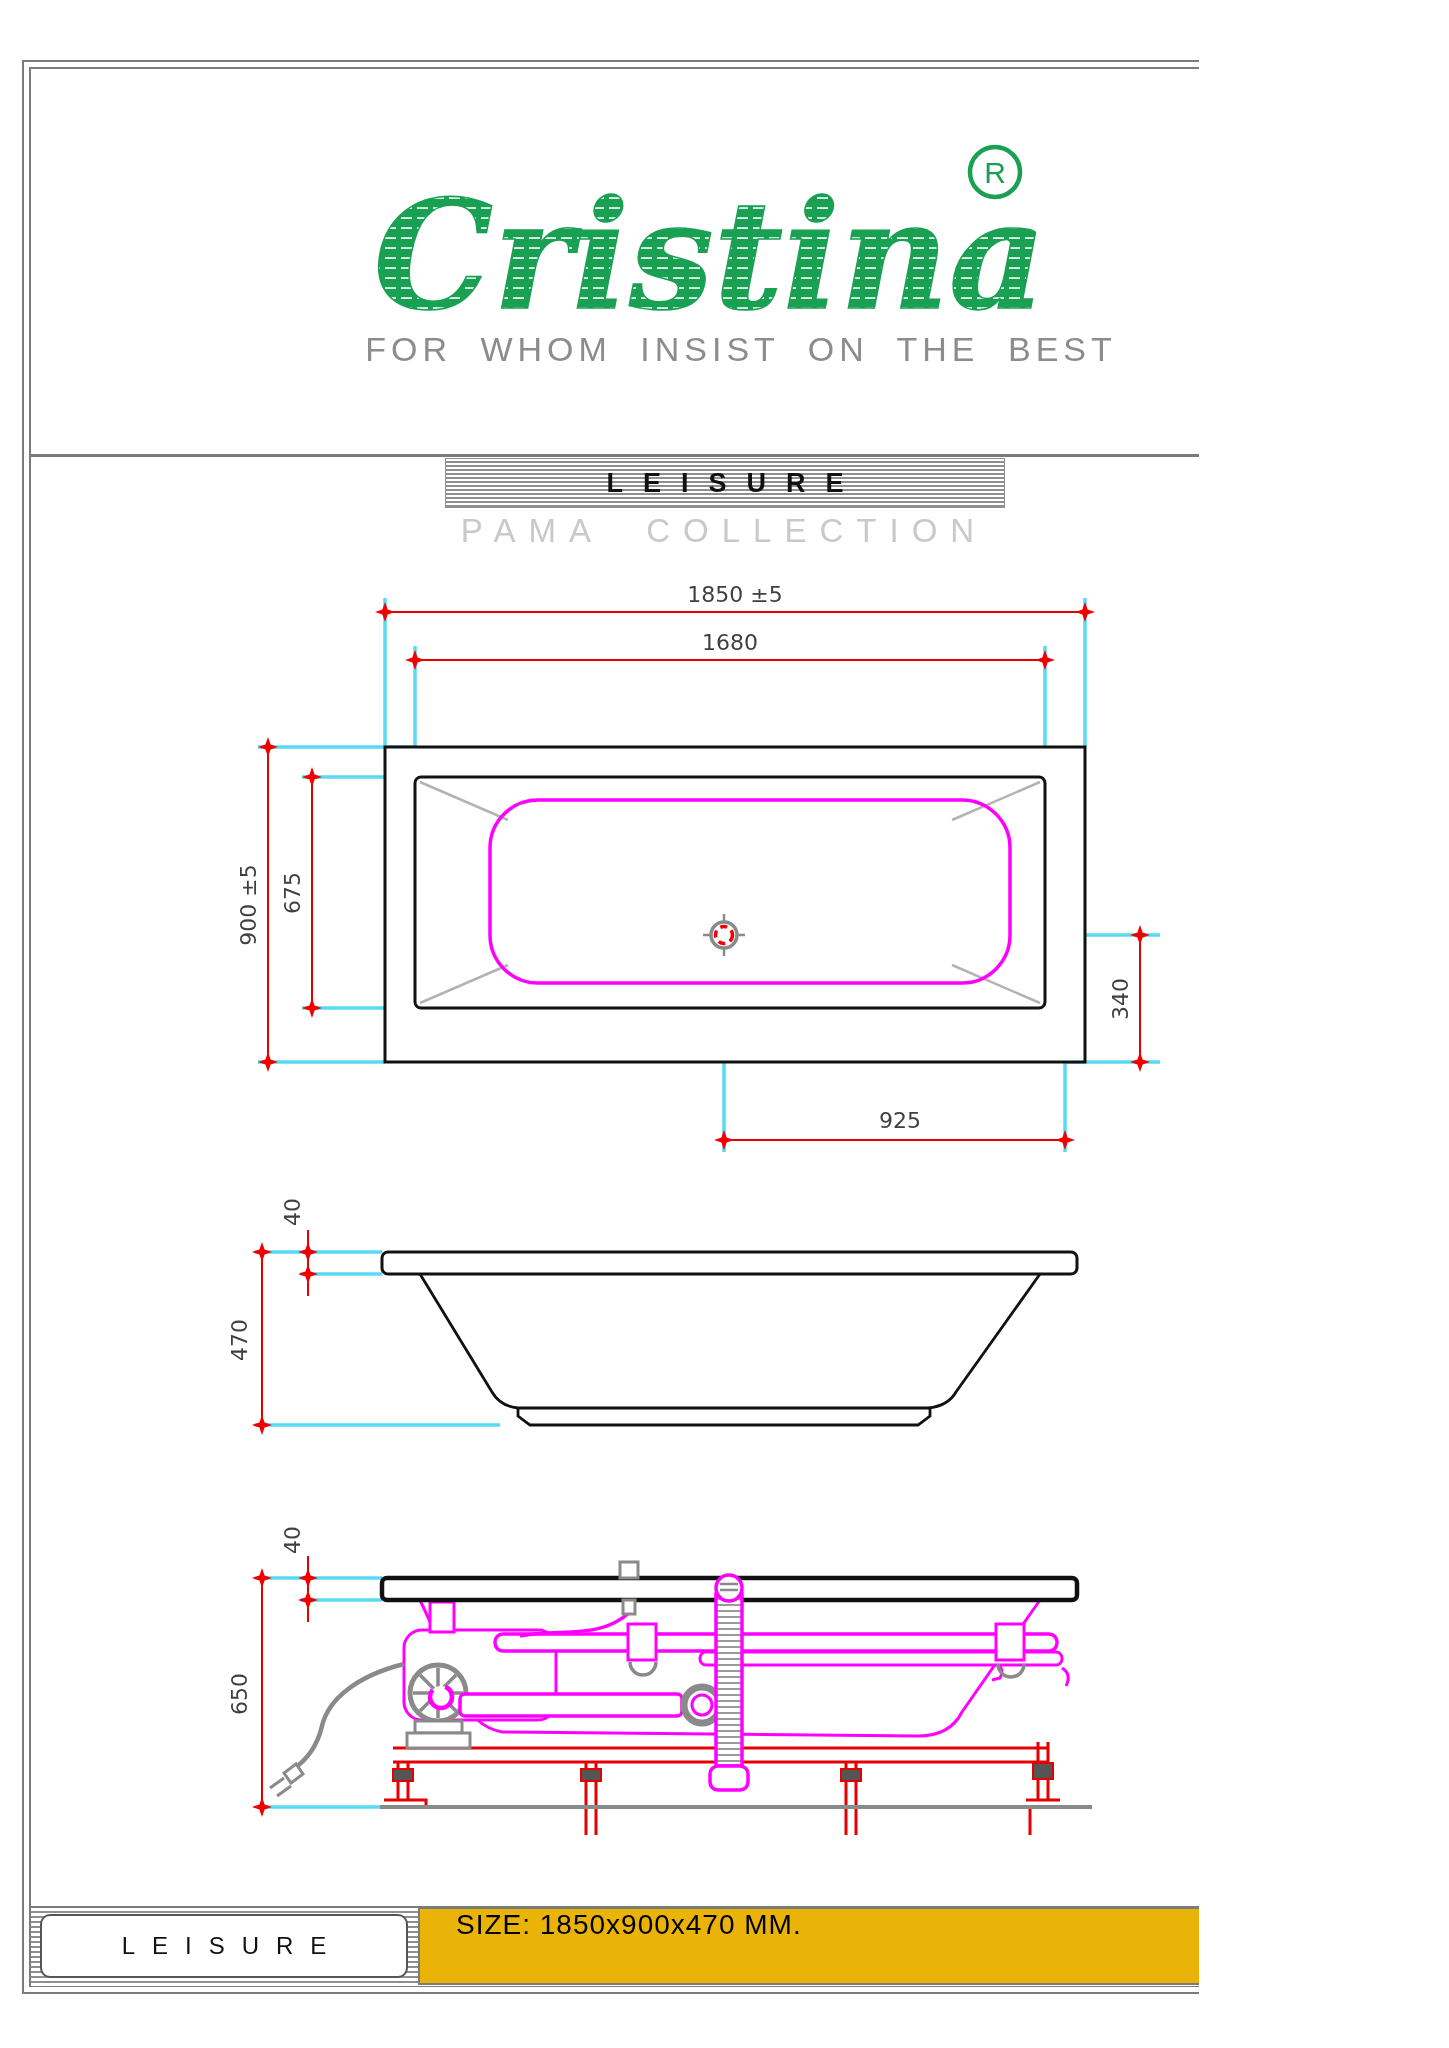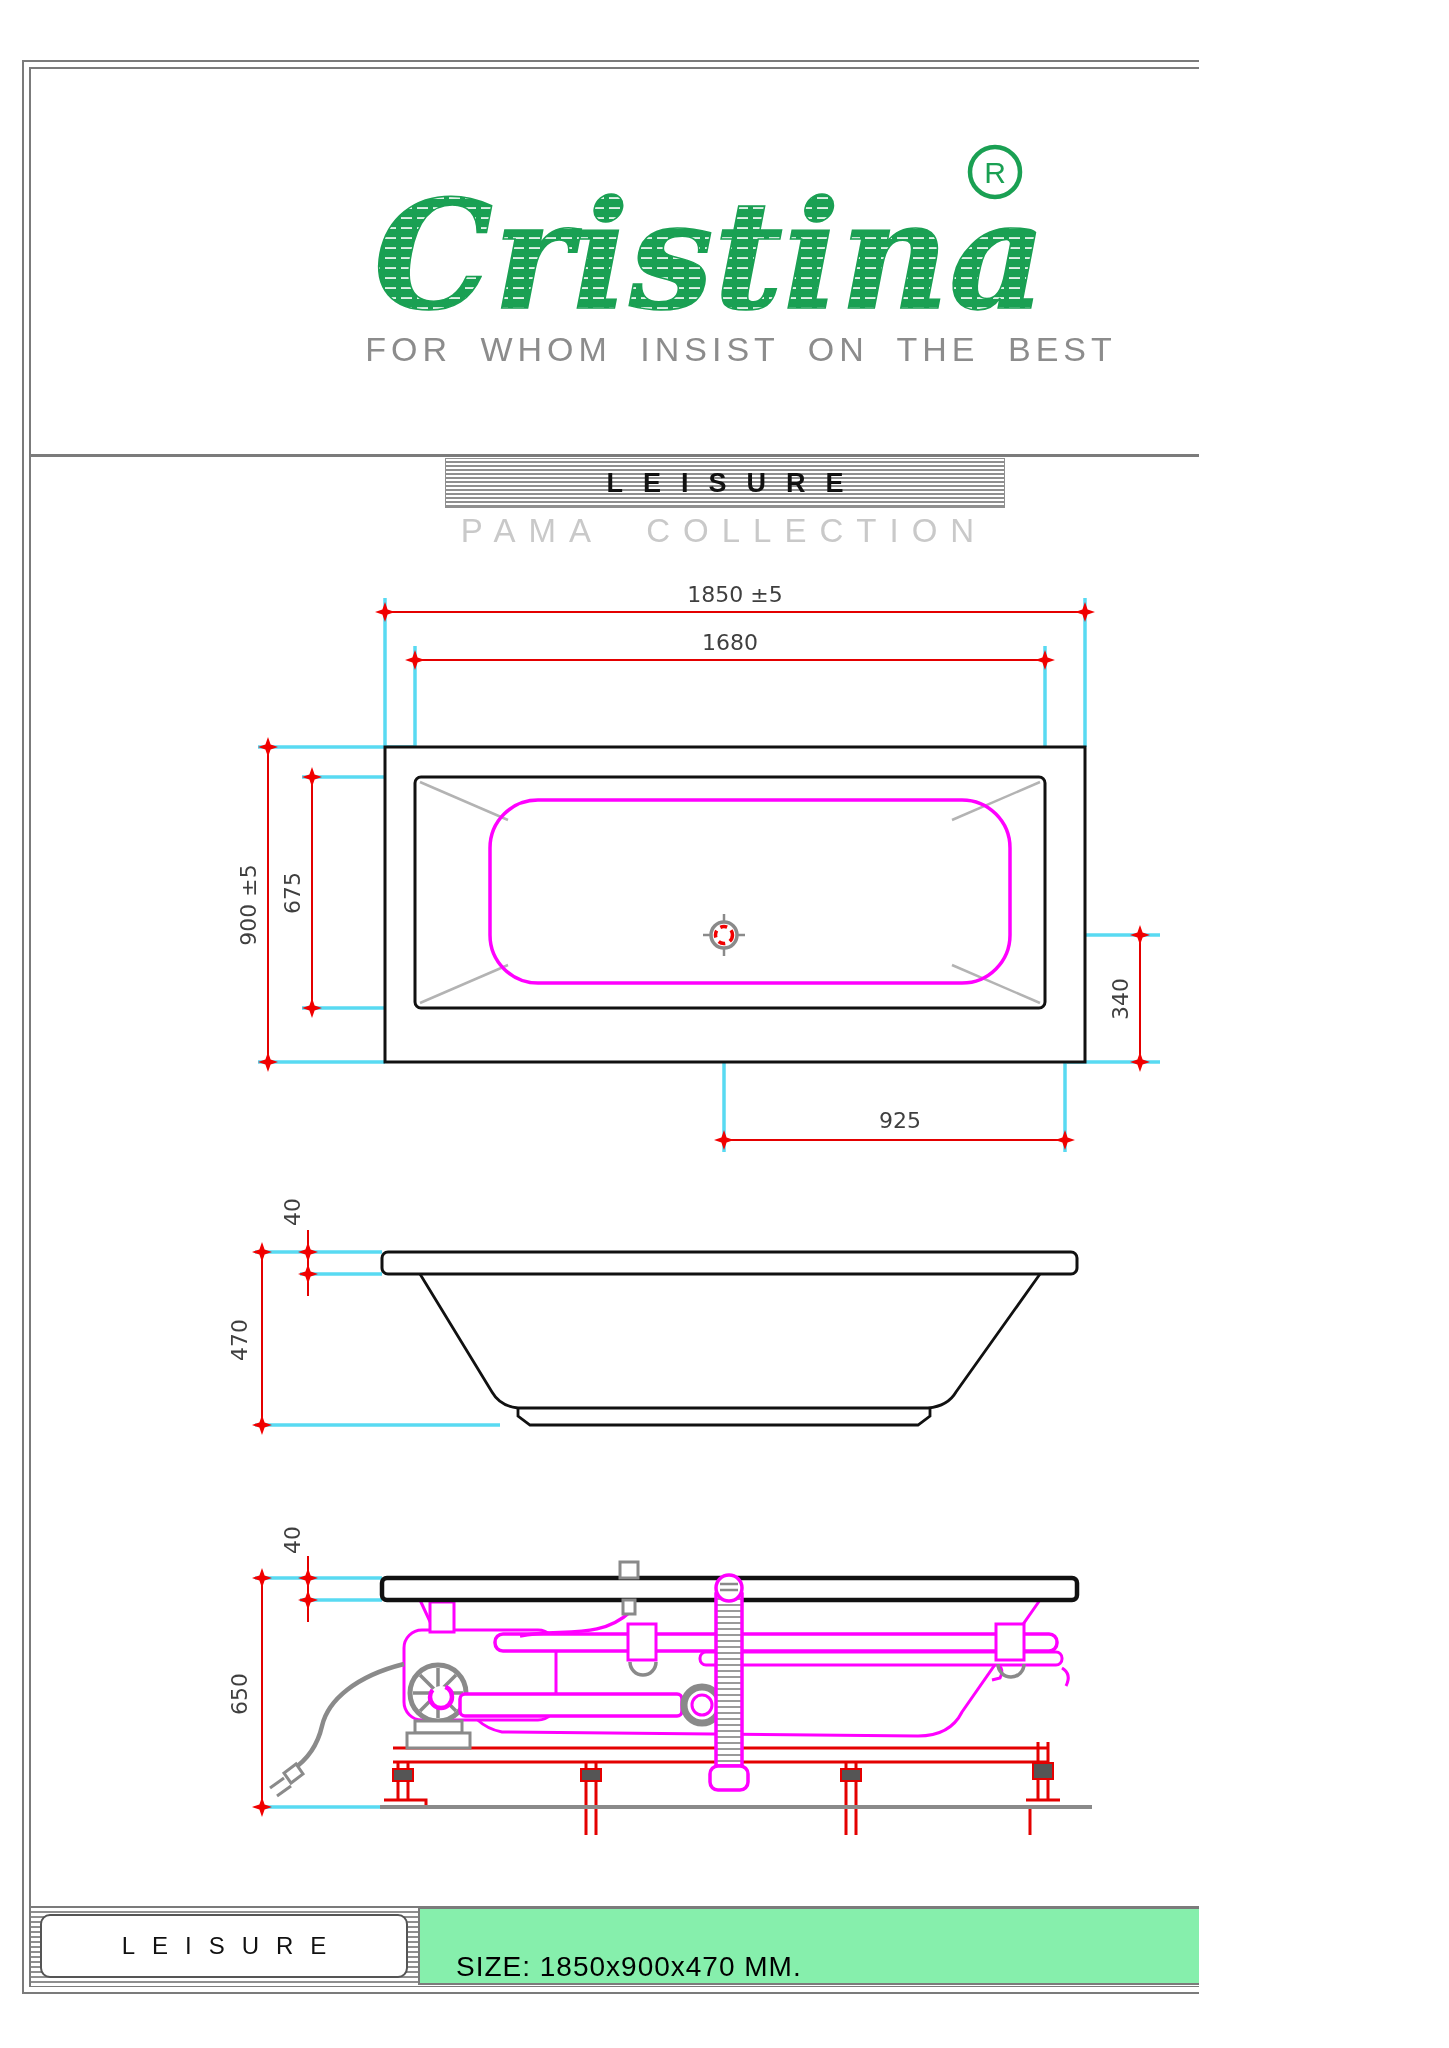--- a/index.html
+++ b/index.html
@@ -23,22 +23,22 @@
         color:#c9c9c9;font-size:33px;letter-spacing:13px;word-spacing:22px;white-space:nowrap;}
   
   .draw{position:absolute;left:0;}
   
   .footer-bar{position:absolute;left:31px;top:1906px;width:1386px;height:78px;
         background:repeating-linear-gradient(to bottom,#ffffff 0 3px,#8f8f8f 3px 5px);
         border-top:2px solid #7b7b7b;}
   .footer-model{position:absolute;left:40px;top:1914px;width:364px;height:60px;background:#fff;
         border:2px solid #555;border-radius:10px;display:flex;align-items:center;justify-content:center;}
   .footer-model span{font-size:24px;color:#111;letter-spacing:17px;padding-left:17px;white-space:nowrap;}
-  .footer-size{position:absolute;left:418px;top:1907px;width:918px;height:74px;background:#86efac;
-        border:2px solid #7b7b7b;display:flex;align-items:flex-end;}
+  .footer-size{position:absolute;left:418px;top:1907px;width:918px;height:74px;background:#eab308;
+        border:2px solid #7b7b7b;display:flex;align-items:flex-start;}
   .footer-size span{font-size:28px;color:#000;margin-left:36px;letter-spacing:1px;white-space:nowrap;}
   .footer-stamp{position:absolute;left:1338px;top:1907px;width:80px;height:74px;
         background:repeating-linear-gradient(to bottom,#ffffff 0 3px,#8f8f8f 3px 5px);
         border:2px solid #7b7b7b;display:flex;align-items:center;justify-content:center;}
   .stamp-circle{width:56px;height:64px;background:#fff;border:2px solid #7b7b7b;border-radius:50%;}
   svg text.dim{font-family:"DejaVu Sans", sans-serif;font-size:22px;fill:#3f3f3f;}
 </style>
 </head>
 <body>
 

